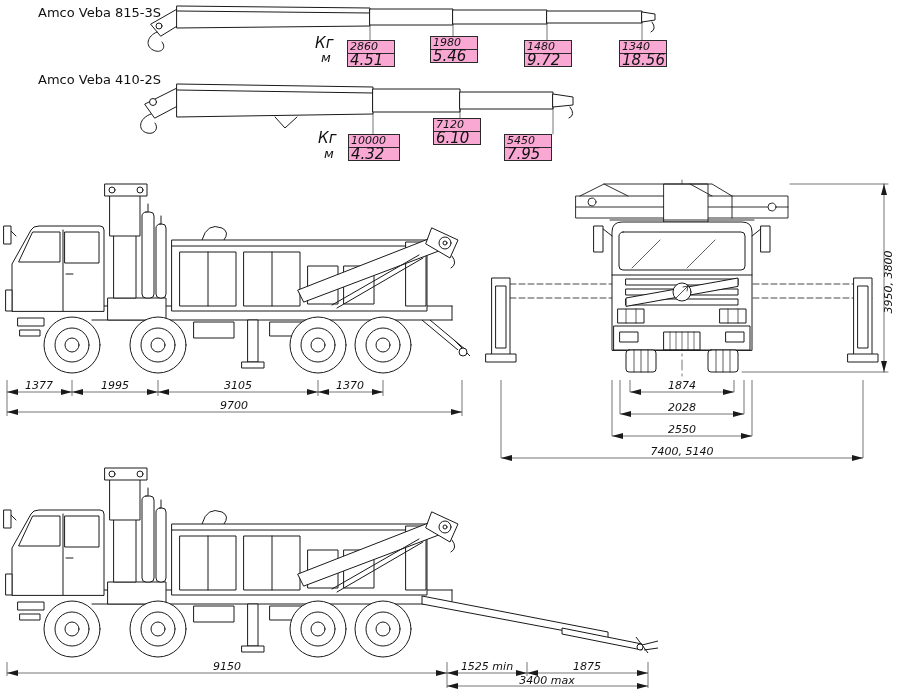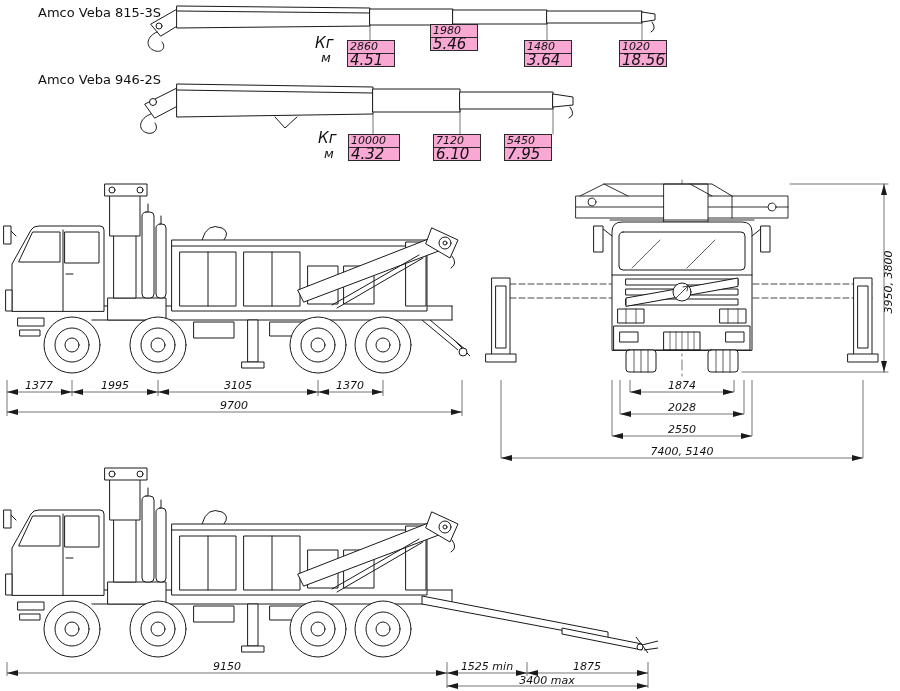--- a/index.html
+++ b/index.html
@@ -109,34 +109,34 @@
   </g>
 </svg>
 
 <div class="unit u-big" style="left:315px;top:34px">Кг</div>
 <div class="unit" style="left:321px;top:50px">м</div>
 
 <div class="load-box" style="left:347px;top:40px;width:46px">
   <div class="load-val">2860</div>
   <div class="reach-val">4.51</div>
 </div>
-<div class="load-box" style="left:430px;top:24px;width:46px">
+<div class="load-box" style="left:430px;top:36px;width:46px">
   <div class="load-val">1980</div>
   <div class="reach-val">5.46</div>
 </div>
 <div class="load-box" style="left:524px;top:40px;width:46px">
   <div class="load-val">1480</div>
-  <div class="reach-val">3.64</div>
+  <div class="reach-val">9.72</div>
 </div>
 <div class="load-box" style="left:619px;top:40px;width:46px">
-  <div class="load-val">1020</div>
+  <div class="load-val">1340</div>
   <div class="reach-val">18.56</div>
 </div>
 
-<div class="crane-name" style="left:38px;top:72px">Amco Veba 946-2S</div>
+<div class="crane-name" style="left:38px;top:72px">Amco Veba 410-2S</div>
 
 <svg class="abs" style="left:125px;top:78px" width="540" height="58">
   <g stroke="#1a1a1a" stroke-width="1" fill="none" stroke-linejoin="round" stroke-linecap="round">
     <polygon points="20,26 56,8 64,22 30,40" fill="#fff"></polygon>
     <circle cx="28" cy="24" r="3.5" fill="#fff"></circle>
     <path d="M26,36 C14,40 12,52 22,55 C30,57 34,50 30,45"></path>
     <polygon points="52,6 248,9 248,36 52,39" fill="#fff"></polygon>
     <path d="M52,12 L248,15"></path>
     <rect x="248" y="11" width="87" height="23" fill="#fff"></rect>
     <rect x="335" y="14" width="93" height="17" fill="#fff"></rect>
@@ -147,21 +147,21 @@
   </g>
 </svg>
 
 <div class="unit u-big" style="left:318px;top:129px">Кг</div>
 <div class="unit" style="left:324px;top:146px">м</div>
 
 <div class="load-box" style="left:348px;top:134px;width:50px">
   <div class="load-val">10000</div>
   <div class="reach-val">4.32</div>
 </div>
-<div class="load-box" style="left:433px;top:134px;width:46px">
+<div class="load-box" style="left:433px;top:118px;width:46px">
   <div class="load-val">7120</div>
   <div class="reach-val">6.10</div>
 </div>
 <div class="load-box" style="left:504px;top:134px;width:46px">
   <div class="load-val">5450</div>
   <div class="reach-val">7.95</div>
 </div>
 
 <svg class="abs" style="left:2px;top:178px" width="470" height="200">
   <use href="#truck-side"></use>

